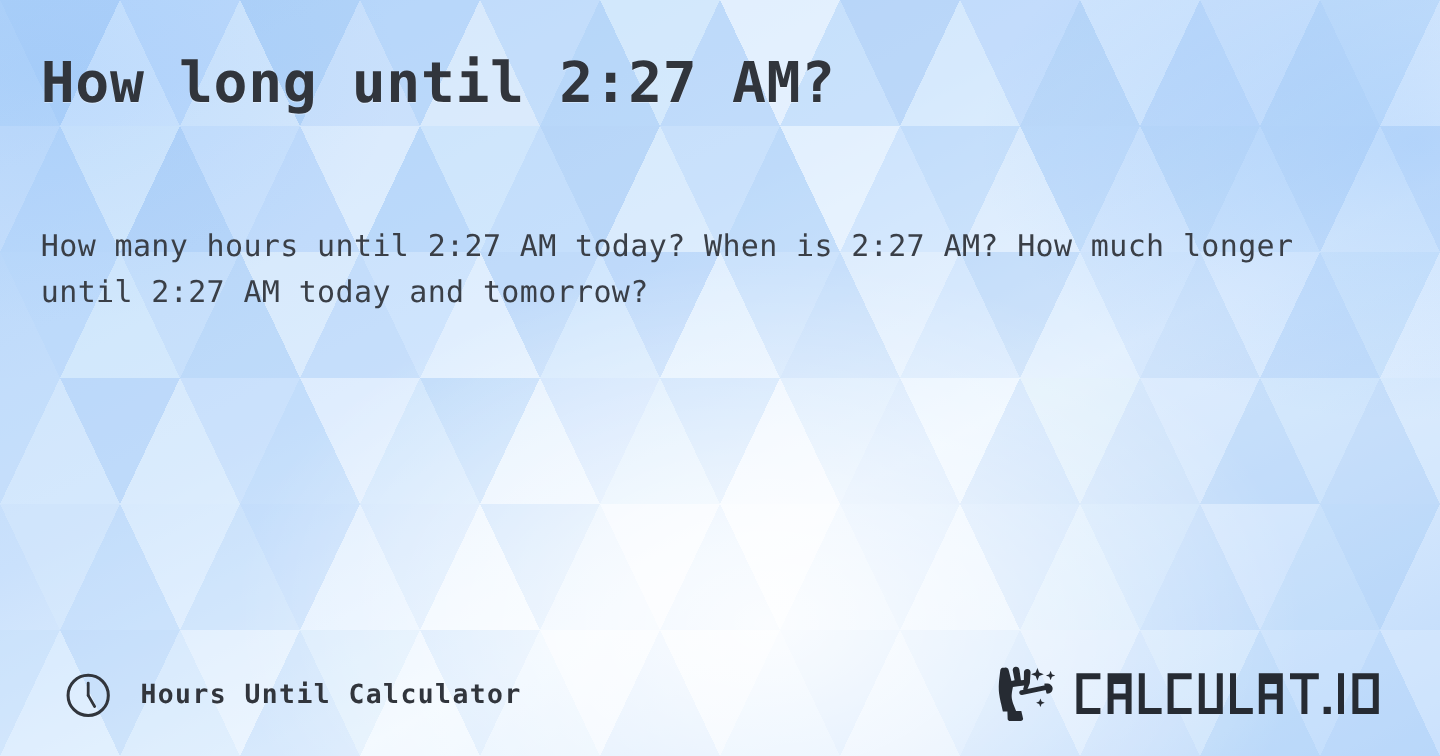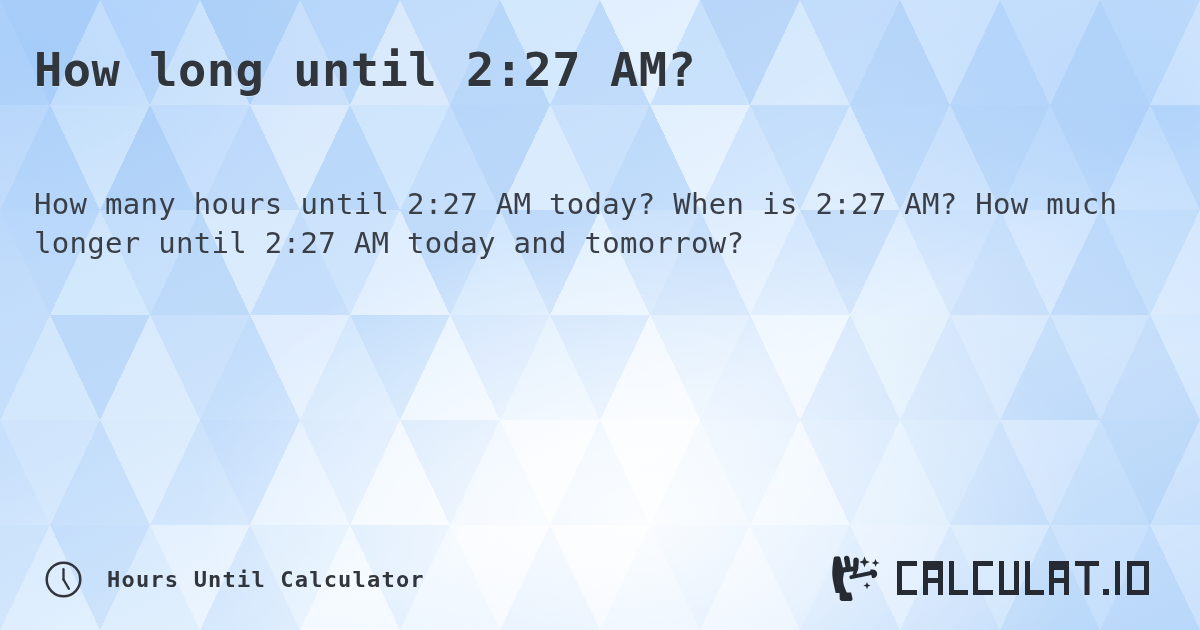--- a/index.html
+++ b/index.html
@@ -52,31 +52,31 @@
     letter-spacing:0.5px;
     color:#31353c;
     white-space:nowrap;
     text-shadow:0 1px 0 rgba(255,255,255,0.35);
   }
 
   #description {
     position:absolute;
     left:34px; top:185px;
     width:1100px;
-    font-size:29px;
+    font-size:25px;
     line-height:39px;
     font-weight:normal;
     color:#3a3f47;
     letter-spacing:0.3px;
   }
 
   
   #footer {
     position:absolute;
-    left:6px; right:0;
+    left:16px; right:0;
     bottom:0;
     height:100px;
     padding-left:20px;
   }
 
   #brand-left {
     position:absolute;
     left:38px; bottom:31px;
     display:flex;
     align-items:center;

